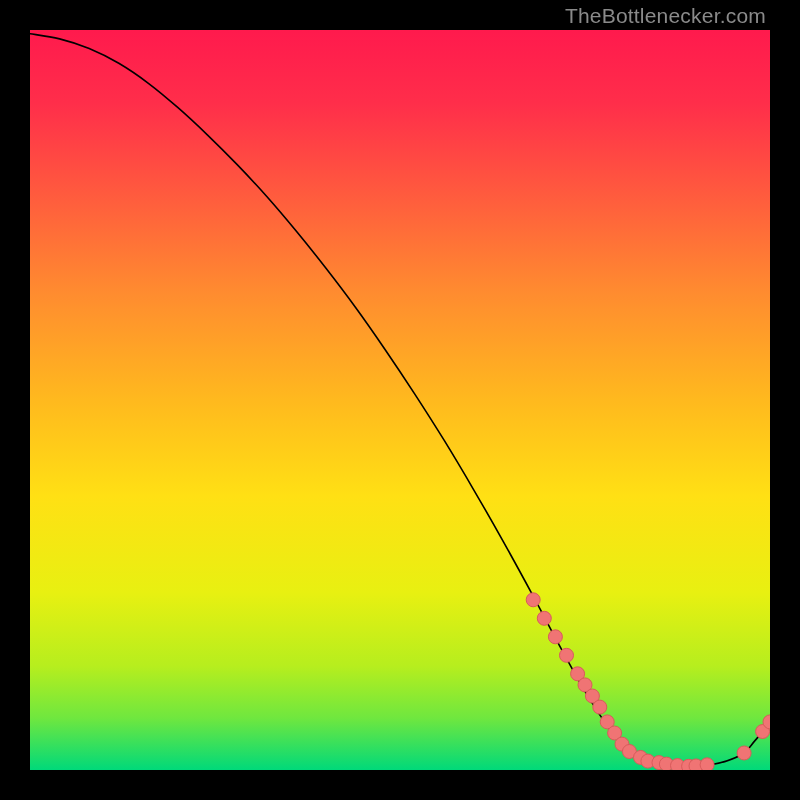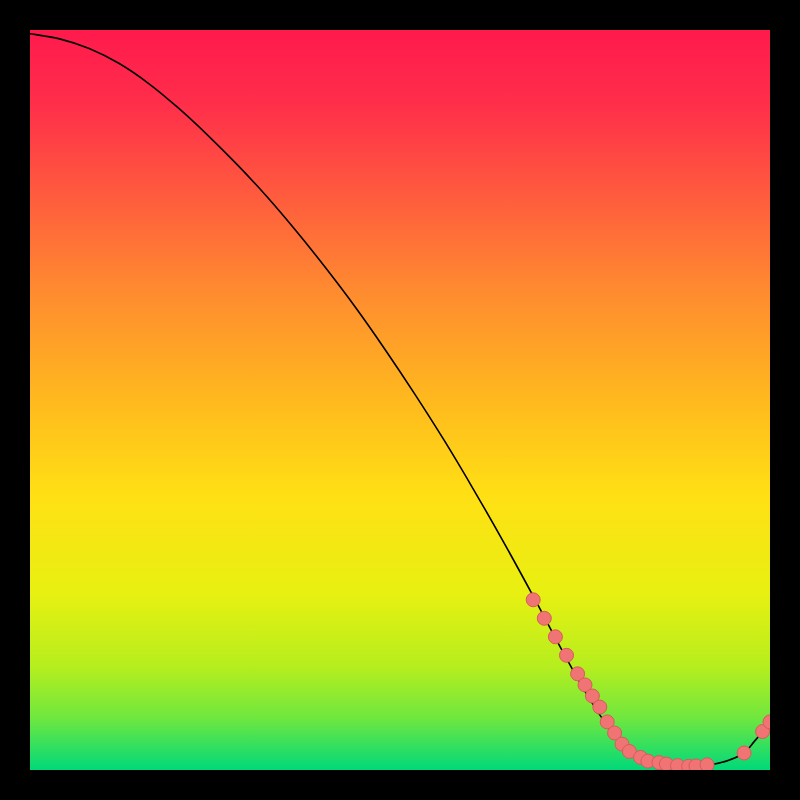--- a/index.html
+++ b/index.html
@@ -32,20 +32,21 @@
     font-weight: 500;
     letter-spacing: 0.2px;
     user-select: none;
   }
   svg { display: block; }
 </style>
 </head>
 <body>
 
 <div class="stage">
+  <div class="attribution">TheBottlenecker.com</div>
 
   <div class="plot">
     <svg id="chart-svg" width="740" height="740" viewBox="0 0 740 740">
         <defs>
           <linearGradient id="bg-grad" x1="0" y1="0" x2="0" y2="1">
             <stop offset="0%" stop-color="#ff1a4d"></stop>
             <stop offset="10%" stop-color="#ff2e4a"></stop>
             <stop offset="22%" stop-color="#ff5a3e"></stop>
             <stop offset="35%" stop-color="#ff8a30"></stop>
             <stop offset="50%" stop-color="#ffb91e"></stop>

